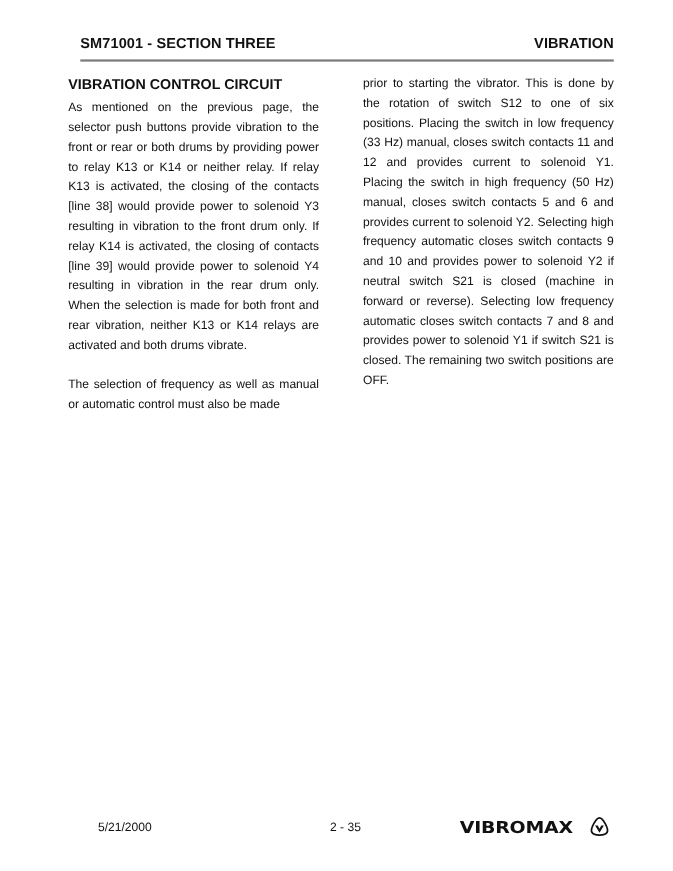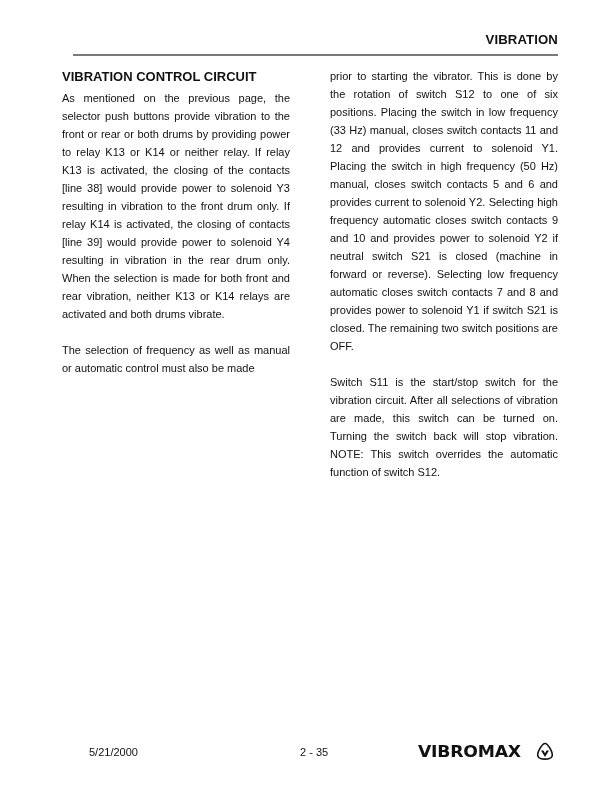--- a/index.html
+++ b/index.html
@@ -19,33 +19,33 @@
   .footer.date { left: 73px; padding-left: 16px; }
   .footer.page { left: 300px; }
   .logo { position: absolute; left: 418px; top: 741px; height: 22px; display: flex; align-items: center; }
   .logo .word { font-family: "DejaVu Sans", sans-serif; font-weight: bold; font-size: 15px; letter-spacing: -0.2px; transform: scaleX(1.15); transform-origin: left center; }
   .logo svg { margin-left: 28px; }
 </style>
 </head>
 <body>
 
 <div class="header">
+  <span class="left">SM71001 - SECTION THREE</span>
   <span class="right">VIBRATION</span>
 </div>
 <div class="rule"></div>
 
 <div class="col left">
   <h2>VIBRATION CONTROL CIRCUIT</h2>
   <p>As mentioned on the previous page, the selector push buttons provide vibration to the front or rear or both drums by providing power to relay K13 or K14 or neither relay. If relay K13 is activated, the closing of the contacts [line 38] would provide power to solenoid Y3 resulting in vibration to the front drum only. If relay K14 is activated, the closing of contacts [line 39] would provide power to solenoid Y4 resulting in vibration in the rear drum only. When the selection is made for both front and rear vibration, neither K13 or K14 relays are activated and both drums vibrate.</p>
   <p>The selection of frequency as well as manual or automatic control must also be made</p>
 </div>
 
 <div class="col right">
   <p>prior to starting the vibrator. This is done by the rotation of switch S12 to one of six positions. Placing the switch in low frequency (33 Hz) manual, closes switch contacts 11 and 12 and provides current to solenoid Y1. Placing the switch in high frequency (50 Hz) manual, closes switch contacts 5 and 6 and provides current to solenoid Y2. Selecting high frequency automatic closes switch contacts 9 and 10 and provides power to solenoid Y2 if neutral switch S21 is closed (machine in forward or reverse). Selecting low frequency automatic closes switch contacts 7 and 8 and provides power to solenoid Y1 if switch S21 is closed. The remaining two switch positions are OFF.</p>
-  <p>Switch S11 is the start/stop switch for the vibration circuit. After all selections of vibration are made, this switch can be turned on. Turning the switch back will stop vibration. NOTE: This switch overrides the automatic function of switch S12.</p>
 </div>
 
 <span class="footer date">5/21/2000</span>
 <span class="footer page">2 - 35</span>
 
 <div class="logo">
   <span class="word">VIBROMAX</span>
   <svg width="20" height="20" viewBox="0 0 20 20">
     <path d="M10 1.5 C13 1.5 18.5 11 17 14.5 C15.5 18 4.5 18 3 14.5 C1.5 11 7 1.5 10 1.5 Z" fill="none" stroke="#111" stroke-width="1.6"></path>
     <path d="M6 8.5 L10 15 L14 8.5 L11.6 8.5 L10 11.3 L8.4 8.5 Z" fill="#111"></path>

